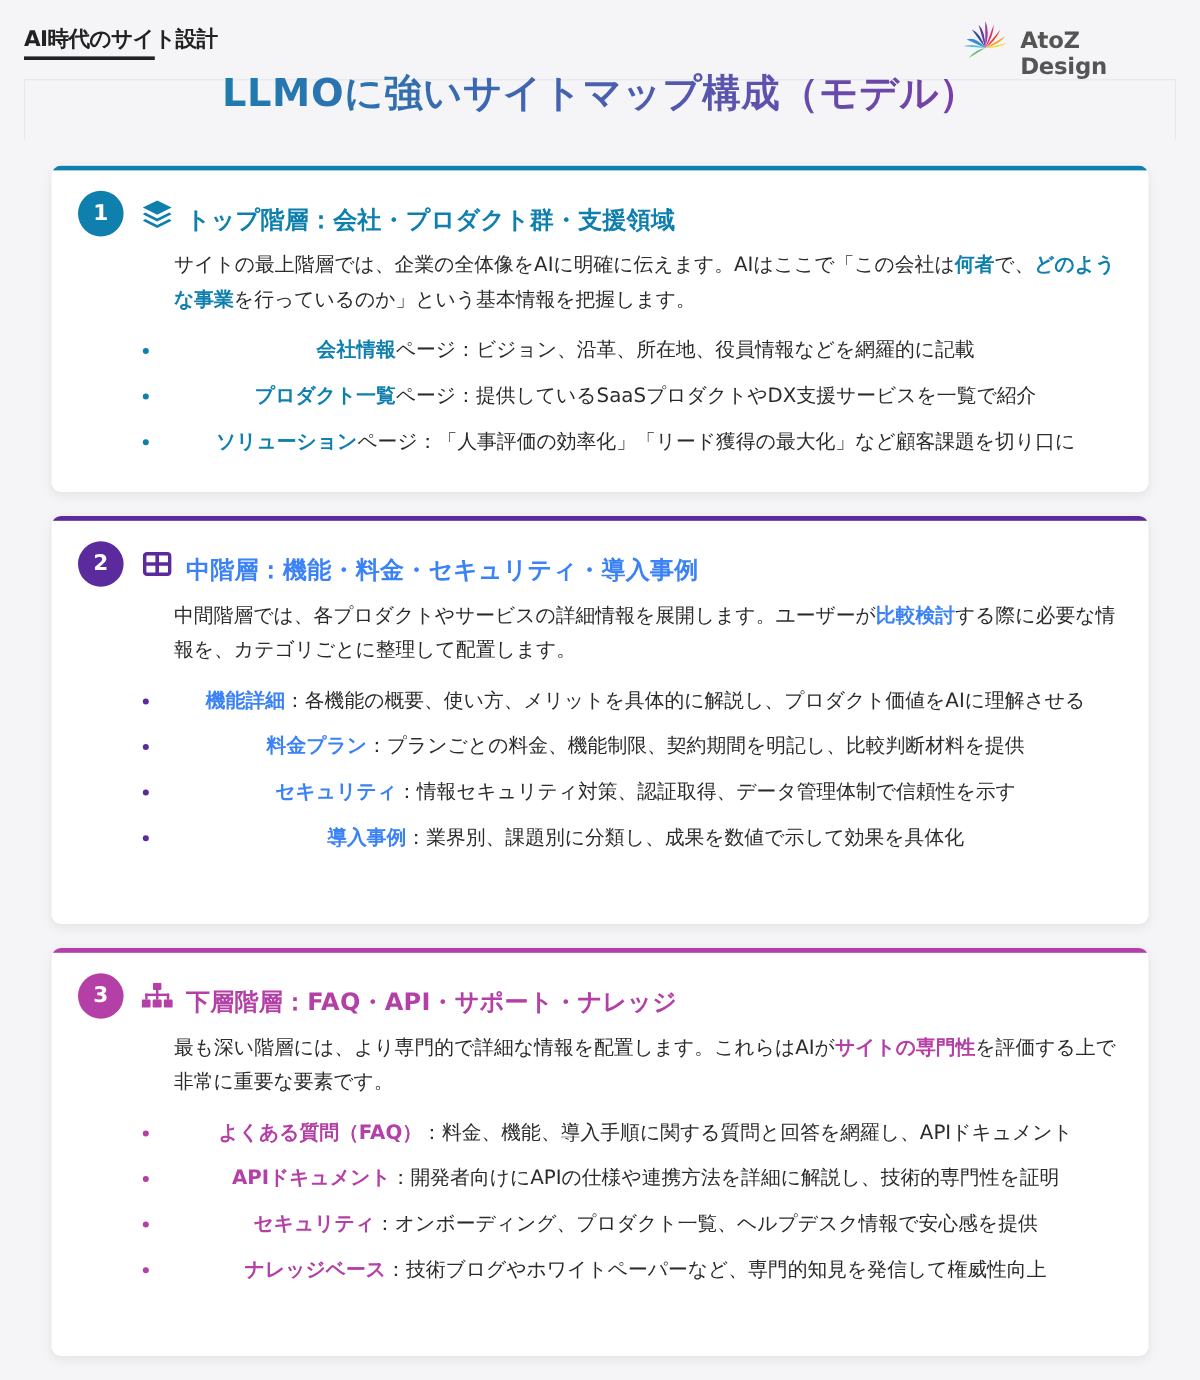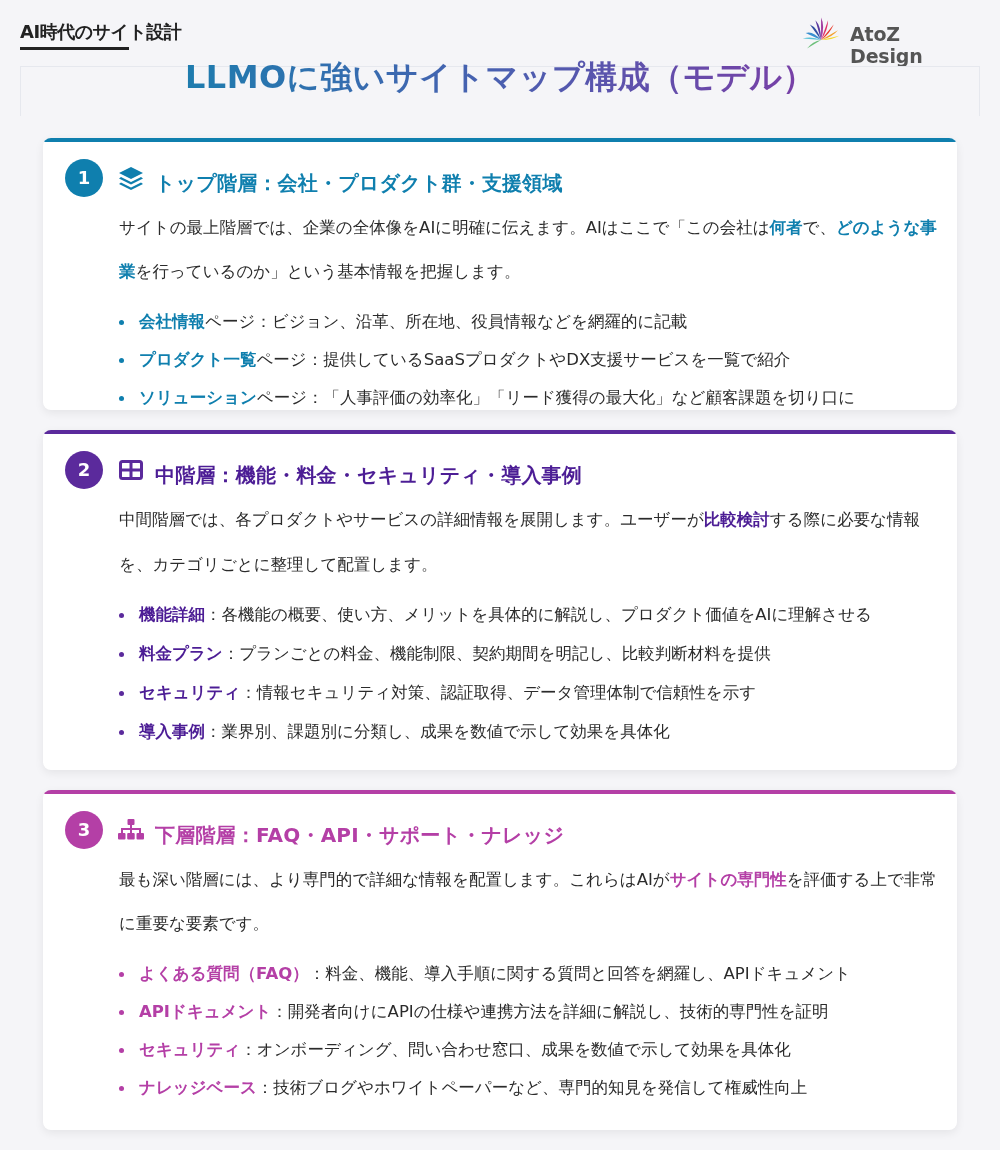--- a/index.html
+++ b/index.html
@@ -18,30 +18,30 @@
   .main-title { position: absolute; left: 0; top: 56px; width: 1000px; text-align: center; font-size: 32px; font-weight: bold; letter-spacing: 0.5px; }
   .main-title span { background: linear-gradient(90deg, #1e7cae 0%, #4a5fb0 50%, #7a3ea6 100%); -webkit-background-clip: text; background-clip: text; color: transparent; }
 
   .card { position: absolute; left: 43px; width: 914px; background: #ffffff; border-radius: 8px; box-shadow: 0 3px 10px rgba(0,0,0,0.07); overflow: hidden; }
   .card .bar { position: absolute; left: 0; top: 0; width: 100%; height: 4px; }
   .card-head { position: absolute; left: 22px; top: 20px; display: flex; align-items: center; }
   .num { width: 38px; height: 38px; border-radius: 50%; color: #fff; font-size: 18px; font-weight: bold; display: flex; align-items: center; justify-content: center; }
   .head-icon { width: 28px; height: 28px; margin-left: 14px; display: flex; align-items: center; justify-content: center; }
   .card-title { margin-left: 10px; font-size: 20px; font-weight: bold; letter-spacing: 0.2px; margin-top: 12px; }
   .card-body { position: absolute; left: 76px; right: 20px; }
-  .lead { font-size: 16.5px; line-height: 44px; color: #2b2b2b; }
+  .lead { font-size: 16.5px; line-height: 29px; color: #2b2b2b; margin-left: 26px; }
   .items { list-style: none; margin-top: 12px; }
-  .items li { position: relative; padding-left: 20px; font-size: 16.5px; line-height: 32px; margin-bottom: 6px; color: #2b2b2b; }
+  .items li { position: relative; padding-left: 20px; font-size: 16.5px; line-height: 32px; margin-bottom: 6px; color: #2b2b2b; text-align: center; }
   .items li .dot { position: absolute; left: 0; top: 14px; width: 5px; height: 5px; border-radius: 50%; }
   .hl { font-weight: bold; }
 
   .c1 .bar, .c1 .num, .c1 .dot { background: #0f7fae; }
   .c1 .card-title, .c1 .hl { color: #0f7fae; }
   .c2 .bar, .c2 .num, .c2 .dot { background: #5b2a9c; }
-  .c2 .card-title, .c2 .hl { color: #4c1d95; font-family: Liberation Mono, monospace; }
+  .c2 .card-title, .c2 .hl { color: #3b82f6; }
   .c3 .bar, .c3 .num, .c3 .dot { background: #b43fa6; }
   .c3 .card-title, .c3 .hl { color: #b43fa6; }
 </style>
 </head>
 <body>
 
 <div class="topbar">
   <div class="series-title">AI時代のサイト設計</div>
   <div class="series-underline"></div>
   <div class="logo">
@@ -128,17 +128,17 @@
         <rect x="18.5" y="14" width="7.5" height="6.5" rx="1" fill="#b43fa6"></rect>
       </svg>
     </div>
     <div class="card-title">下層階層：FAQ・API・サポート・ナレッジ</div>
   </div>
   <div class="card-body" style="top:68px;">
     <p class="lead"><span>最も深い階層には、より専門的で詳細な情報を配置します。これらはAIが</span><span class="hl">サイトの専門性</span><span>を評価する上で非常に重要な要素です。</span></p>
     <ul class="items">
       <li><span class="dot"></span><span class="hl">よくある質問（FAQ）</span><span>：料金、機能、導入手順に関する質問と回答を網羅し、APIドキュメント</span></li>
       <li><span class="dot"></span><span class="hl">APIドキュメント</span><span>：開発者向けにAPIの仕様や連携方法を詳細に解説し、技術的専門性を証明</span></li>
-      <li><span class="dot"></span><span class="hl">セキュリティ</span><span>：オンボーディング、問い合わせ窓口、成果を数値で示して効果を具体化</span></li>
+      <li><span class="dot"></span><span class="hl">セキュリティ</span><span>：オンボーディング、プロダクト一覧、ヘルプデスク情報で安心感を提供</span></li>
       <li><span class="dot"></span><span class="hl">ナレッジベース</span><span>：技術ブログやホワイトペーパーなど、専門的知見を発信して権威性向上</span></li>
     </ul>
   </div>
 </div>
 
 </body></html>

